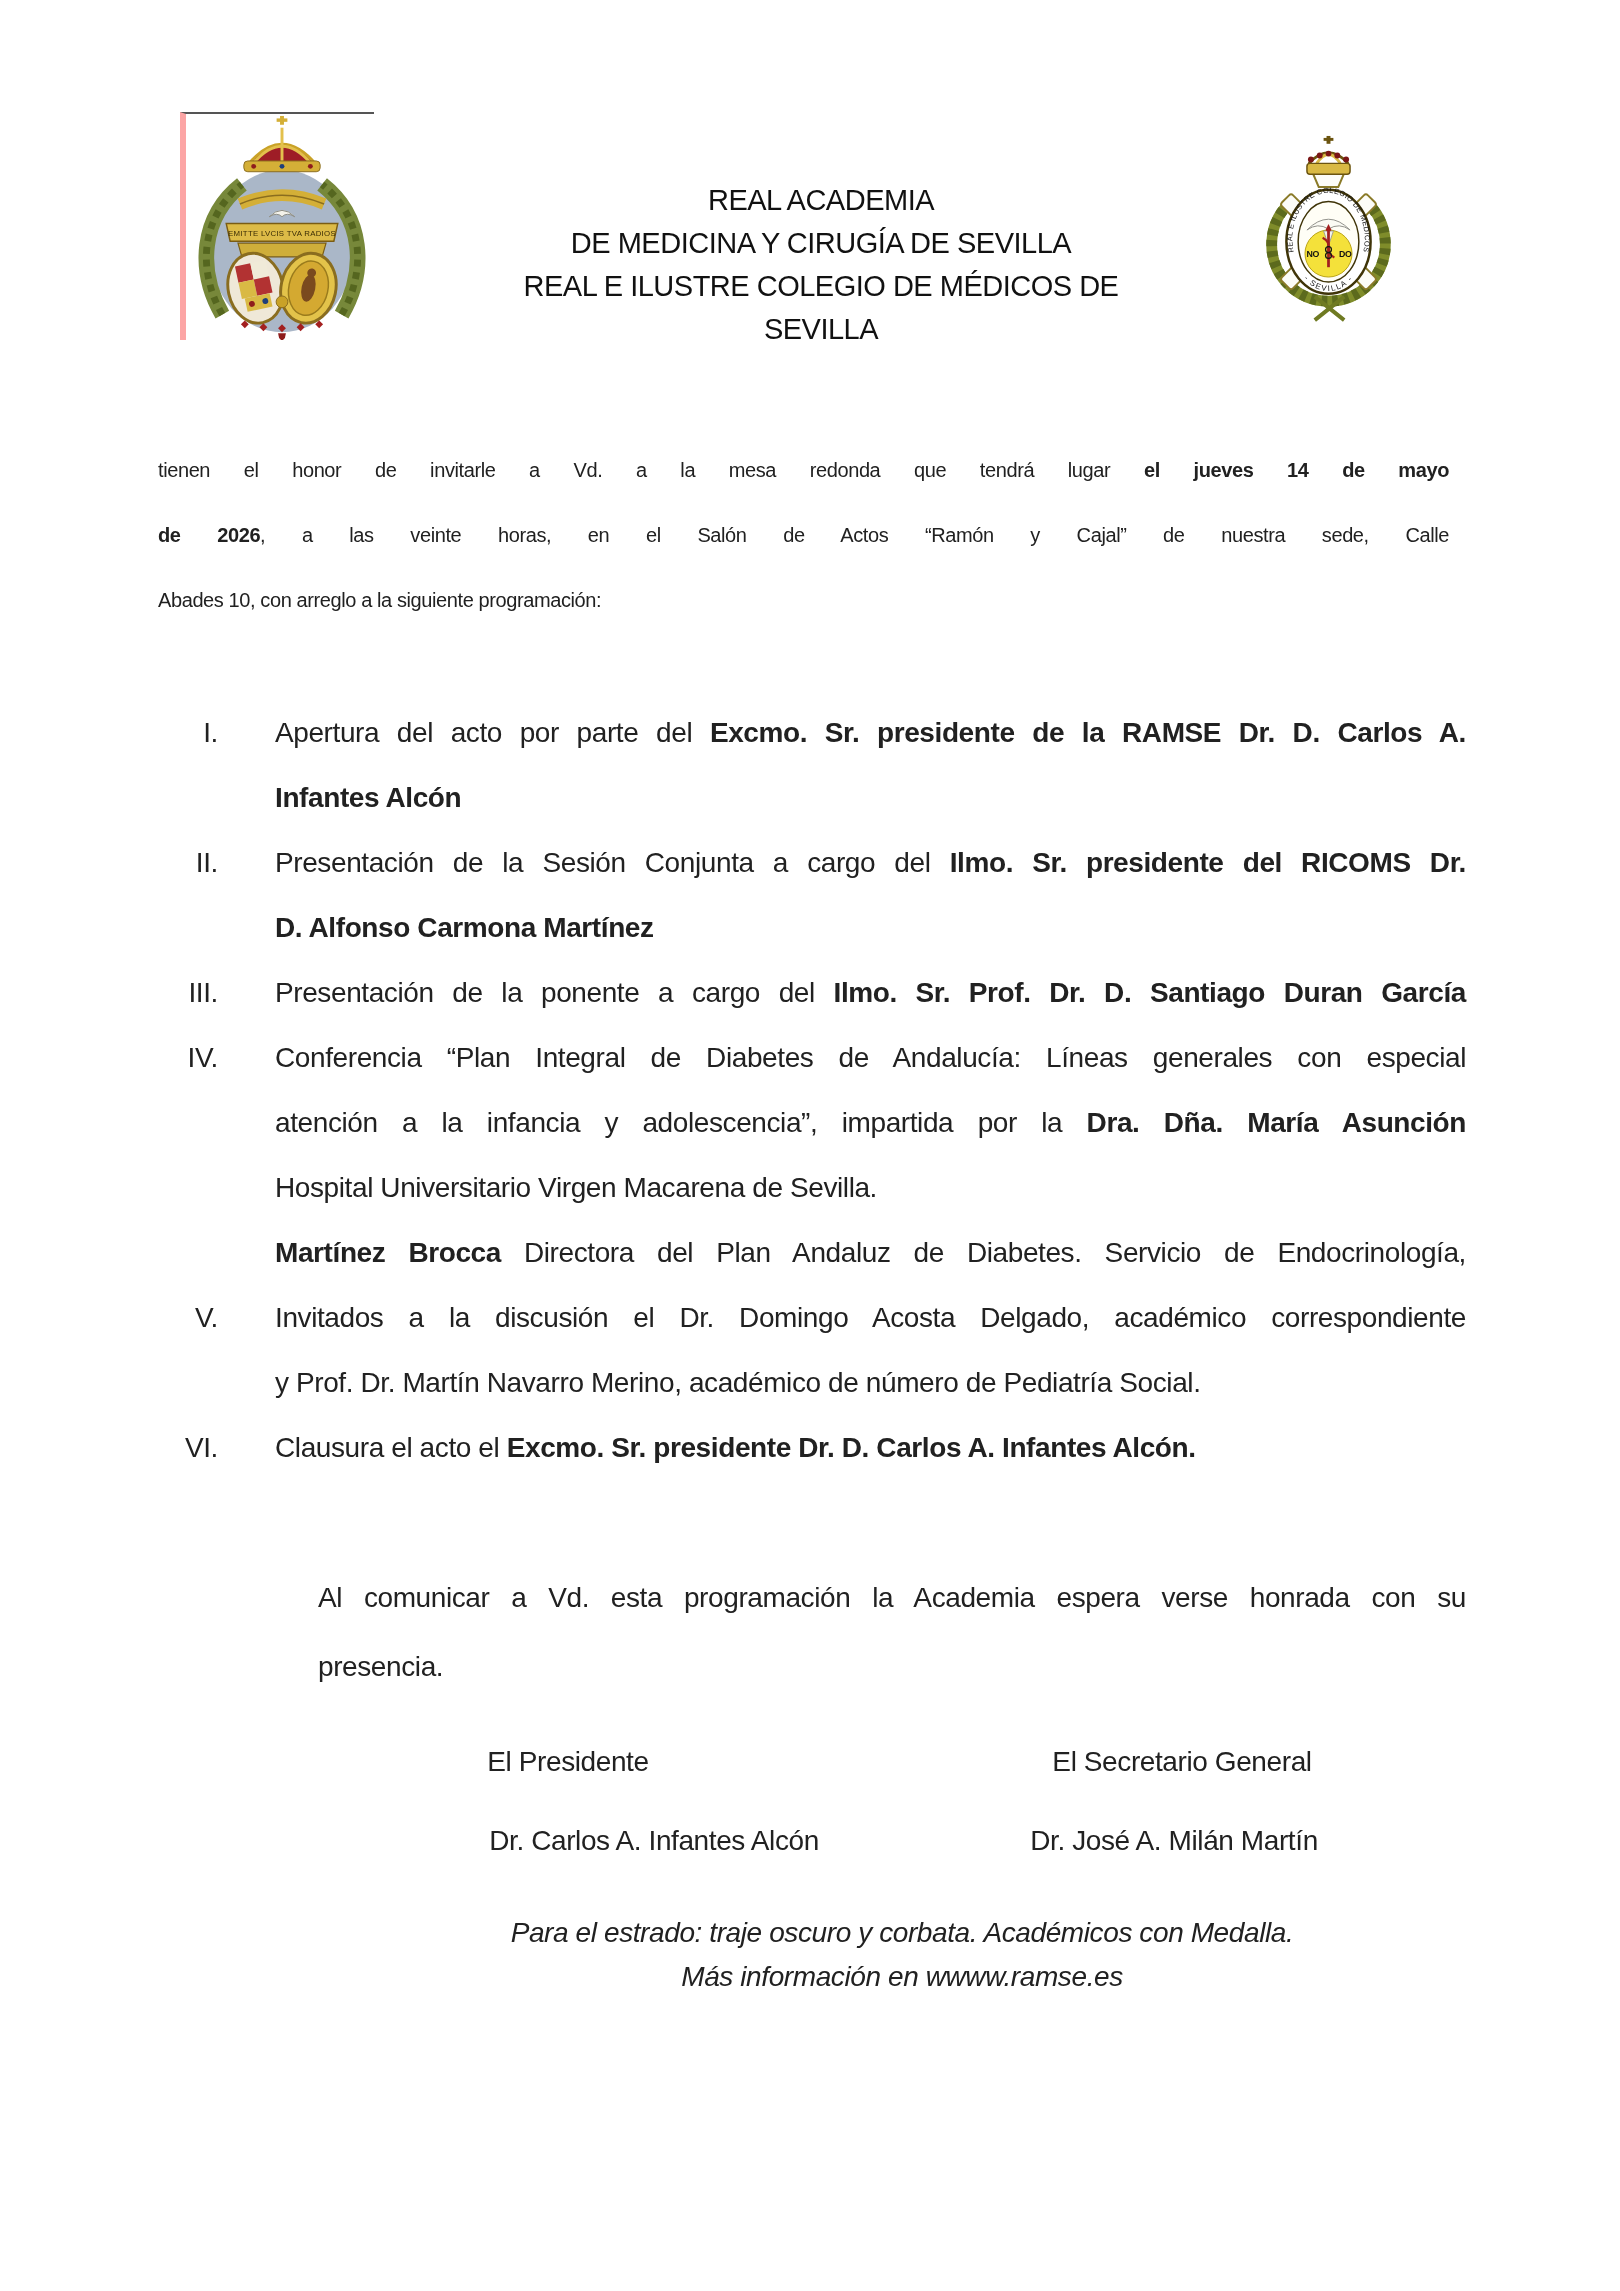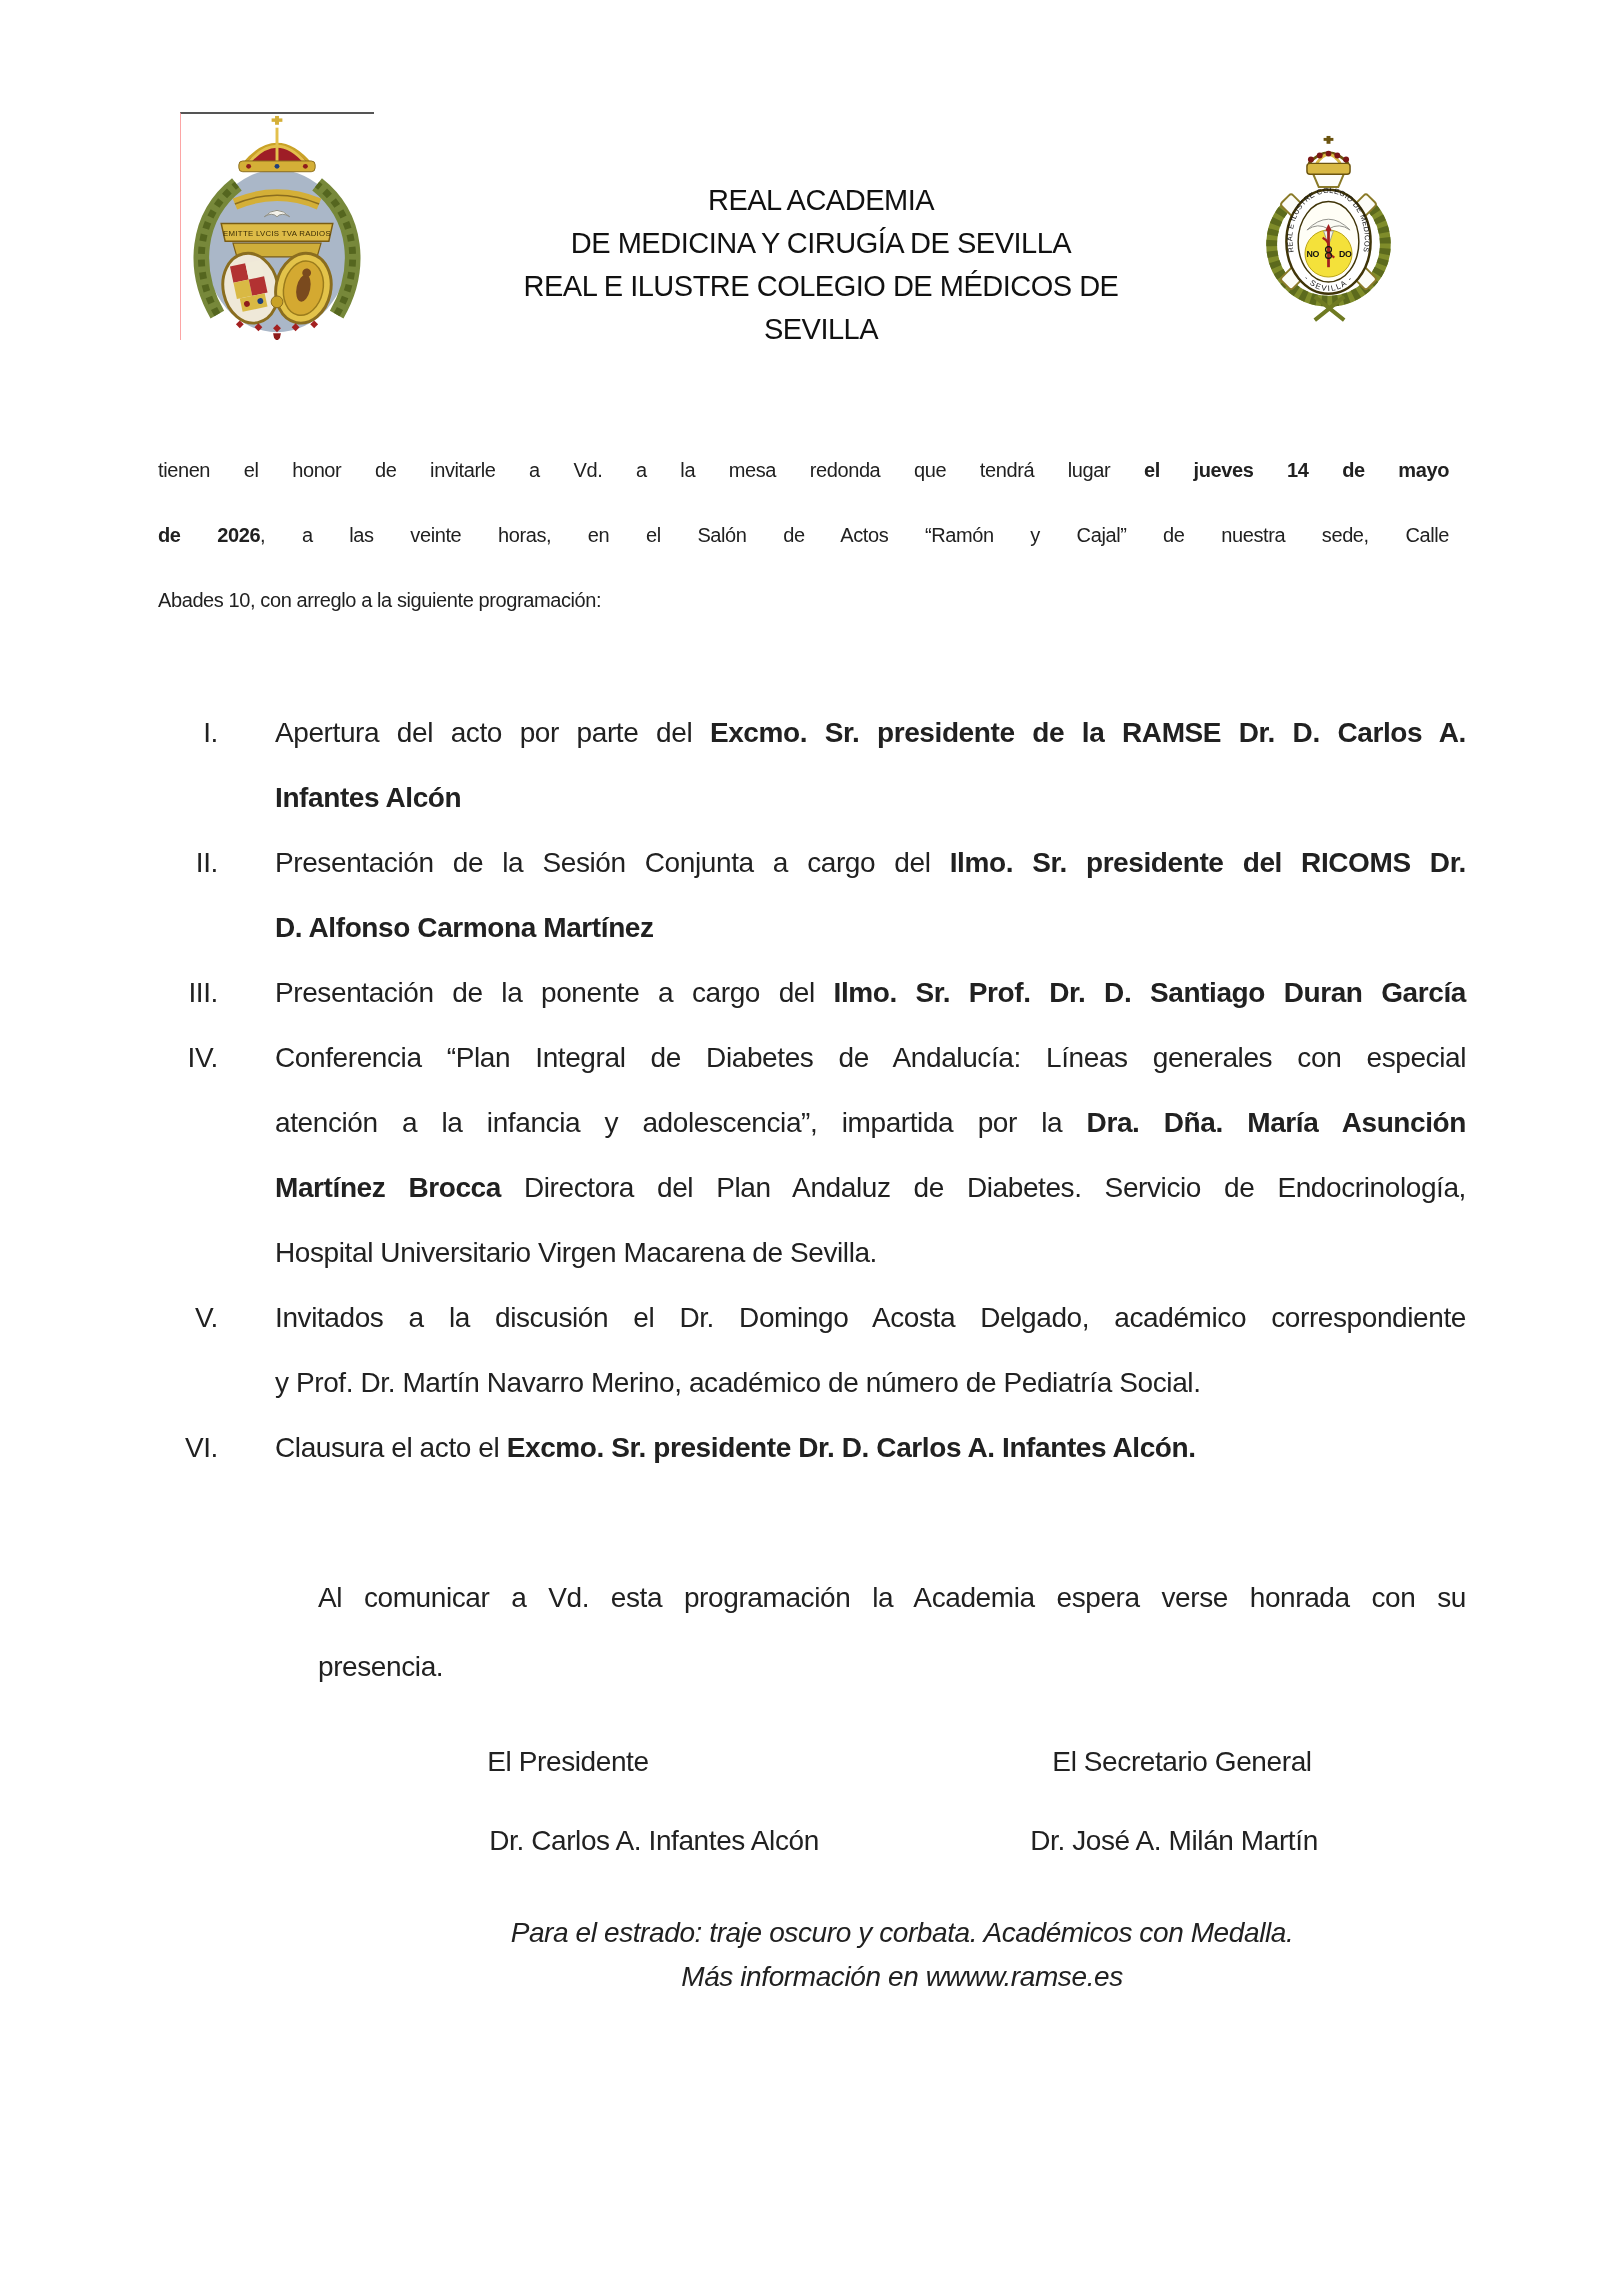--- a/index.html
+++ b/index.html
@@ -4,21 +4,21 @@
 <style>
   html,body{margin:0;padding:0;background:#ffffff;}
   .page{
     position:relative;width:1620px;height:2292px;background:#ffffff;
     font-family:"Liberation Sans",sans-serif;color:#212121;overflow:hidden;
     letter-spacing:-0.4px;
   }
   
   .left-emblem-box{
     position:absolute;left:180px;top:112px;width:194px;height:228px;
-    border-top:2px solid #555;border-left:1px solid #fca5a5;box-sizing:border-box;
+    border-top:2px solid #555;border-left:6px solid #fca5a5;box-sizing:border-box;
   }
   .right-emblem-box{position:absolute;left:1252px;top:134px;width:153px;height:192px;}
   .title-block{
     position:absolute;left:463px;top:179px;width:716px;text-align:center;
     font-weight:400;font-size:29px;line-height:43px;letter-spacing:-0.5px;color:#111;
   }
   
   .intro{position:absolute;left:158px;top:438px;width:1291px;font-size:20px;line-height:65px;}
   .program{position:absolute;left:118px;top:700px;width:1348px;font-size:28px;line-height:65px;}
   .prog-item{display:flex;align-items:flex-start;}
@@ -189,22 +189,22 @@
       <div class="prog-num">III.</div>
       <div class="prog-body">
           <div class="line just"><span>Presentación de la ponente a cargo del </span><span class="b">Ilmo. Sr. Prof. Dr. D. Santiago Duran García</span></div>
         </div>
     </div>
     <div class="prog-item">
       <div class="prog-num">IV.</div>
       <div class="prog-body">
           <div class="line just"><span>Conferencia “Plan Integral de Diabetes de Andalucía: Líneas generales con especial</span></div>
           <div class="line just"><span>atención a la infancia y adolescencia”, impartida por la </span><span class="b">Dra. Dña. María Asunción</span></div>
+          <div class="line"><span>Hospital Universitario Virgen Macarena de Sevilla.</span></div>
           <div class="line just"><span class="b">Martínez Brocca</span><span> Directora del Plan Andaluz de Diabetes. Servicio de Endocrinología,</span></div>
-          <div class="line"><span>Hospital Universitario Virgen Macarena de Sevilla.</span></div>
         </div>
     </div>
     <div class="prog-item">
       <div class="prog-num">V.</div>
       <div class="prog-body">
           <div class="line just"><span>Invitados a la discusión el Dr. Domingo Acosta Delgado, académico correspondiente</span></div>
           <div class="line"><span>y Prof. Dr. Martín Navarro Merino, académico de número de Pediatría Social.</span></div>
         </div>
     </div>
     <div class="prog-item">

